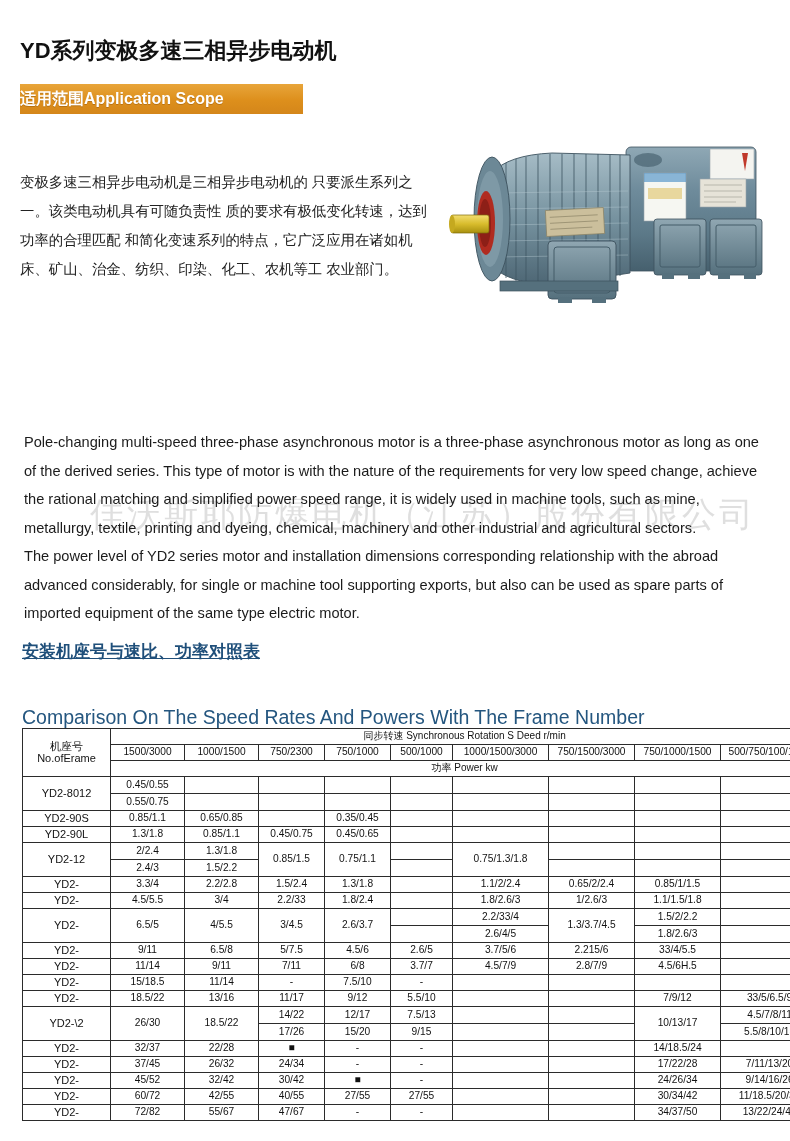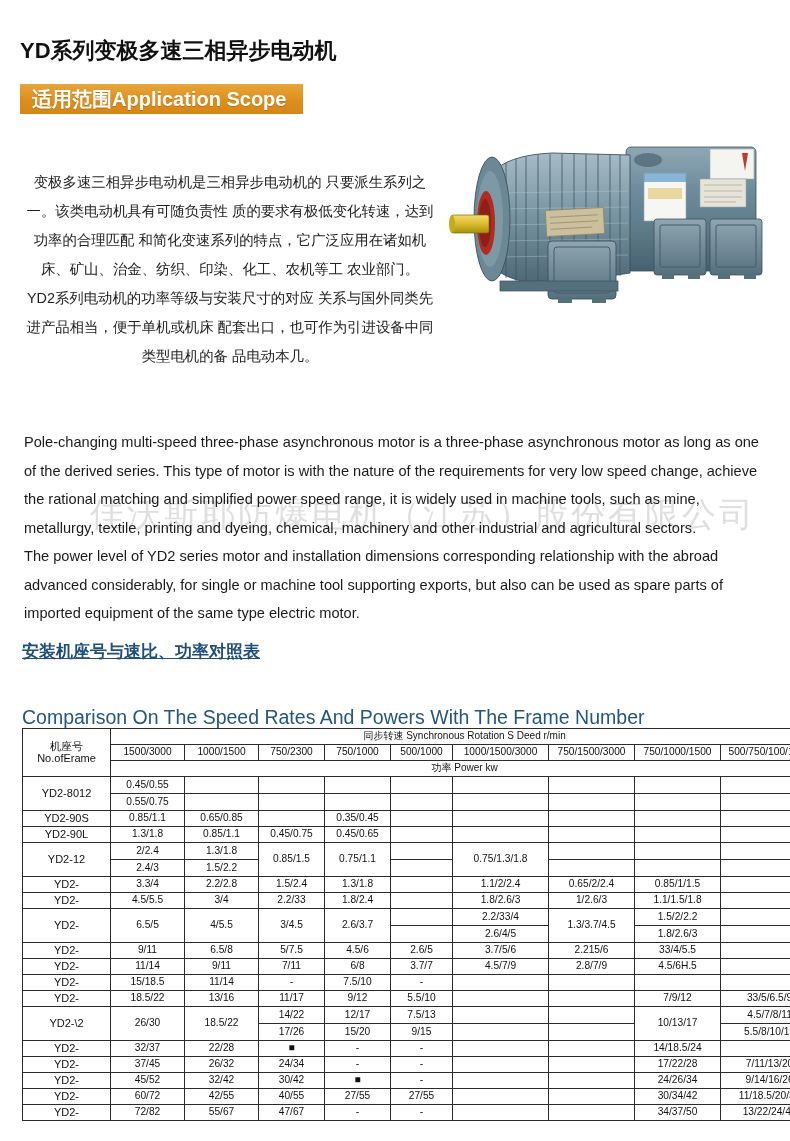--- a/index.html
+++ b/index.html
@@ -21,29 +21,29 @@
   }
 
   
   .banner{
     position:absolute;left:20px;top:84px;
     width:283px;height:30px;
     background:linear-gradient(180deg,#e8a53a 0%,#dd8f1c 55%,#d4861a 100%);
     display:flex;align-items:center;
   }
   .banner-text{
-    color:#ffffff;font-size:20px;font-weight:bold;
-    padding-left:12px;white-space:nowrap;
+    color:#ffffff;font-size:16px;font-weight:bold;
+    padding-left:0;white-space:nowrap;
     text-shadow:0 1px 0 rgba(120,70,10,.35);
   }
 
   
   .cn-block{
     position:absolute;left:20px;top:168px;width:420px;
-    font-size:14.4px;line-height:29px;color:#222;text-align:center;
+    font-size:14.4px;line-height:29px;color:#222;
   }
   .cn-block p{margin:0;}
 
   
   .motor-photo{
     position:absolute;left:448px;top:133px;width:330px;height:185px;
   }
 
   
   .en-block{
@@ -97,21 +97,20 @@
 <div class="page">
 
   <div class="main-title">YD系列变极多速三相异步电动机</div>
 
   <div class="banner">
     <span class="banner-text">适用范围Application Scope</span>
   </div>
 
   <div class="cn-block">
     <p>变极多速三相异步电动机是三相异步电动机的 只要派生系列之一。该类电动机具有可随负责性 质的要求有极低变化转速，达到功率的合理匹配 和简化变速系列的特点，它广泛应用在诸如机 床、矿山、治金、纺织、印染、化工、农机等工 农业部门。</p>
-    <p>YD2系列电动机的功率等级与安装尺寸的对应 关系与国外同类先进产品相当，便于单机或机床 配套出口，也可作为引进设备中同类型电机的备 品电动本几。</p>
   </div>
 
   <div class="motor-photo">
     <svg width="330" height="185" viewBox="0 0 330 185">
       <defs>
         <linearGradient id="bodyG" x1="0" y1="0" x2="0" y2="1">
           <stop offset="0%" stop-color="#8fa8b5"></stop>
           <stop offset="35%" stop-color="#6e8b9b"></stop>
           <stop offset="70%" stop-color="#5c7988"></stop>
           <stop offset="100%" stop-color="#46606e"></stop>

